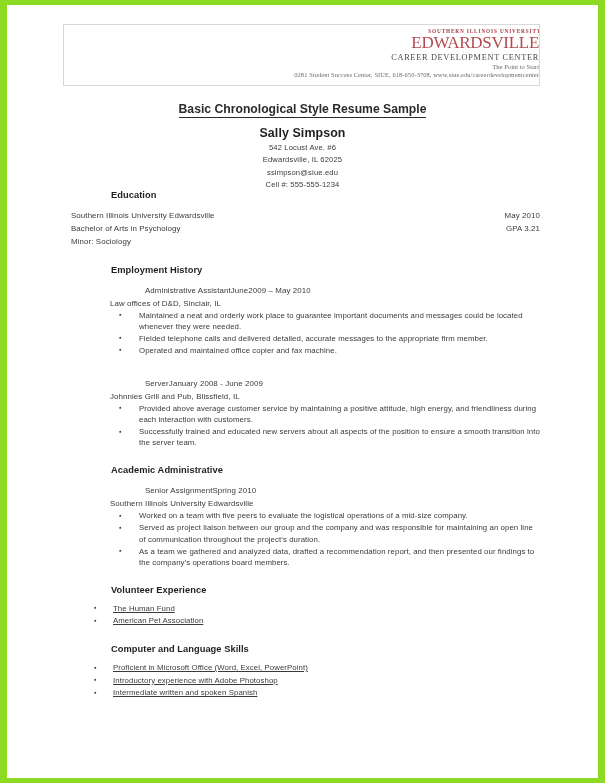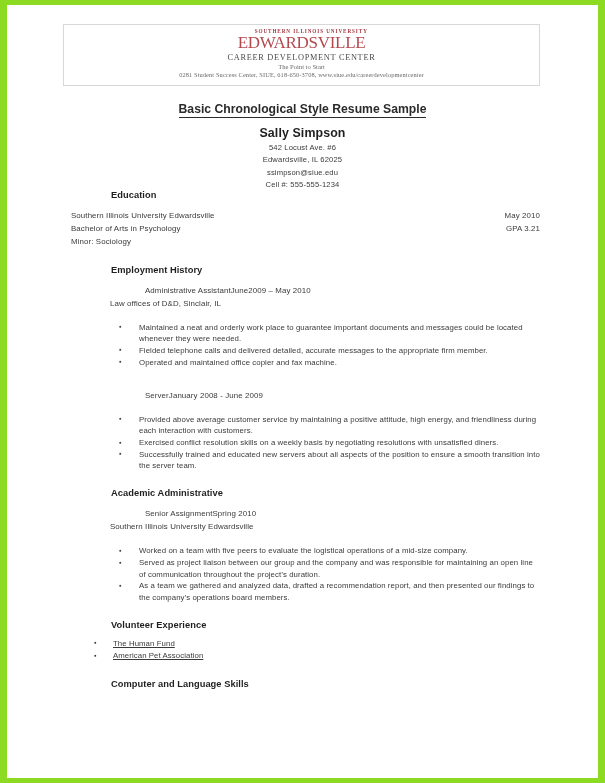--- a/index.html
+++ b/index.html
@@ -47,20 +47,21 @@
     width: 477px;
     height: 62px;
     box-sizing: border-box;
     border: 1px solid #d8d8d8;
     background: #ffffff;
     text-align: center;
     overflow: hidden;
   }
   .lh-inner {
     padding-top: 3px;
+    text-align: right;
   }
   .logo-wrap {
     display: inline-block;
     position: relative;
     line-height: 1;
   }
   .logo-small {
     font-family: "Liberation Serif", serif;
     font-size: 5.2px;
     letter-spacing: 0.9px;
@@ -199,21 +200,21 @@
   }
   .entry-org {
     font-size: 7.9px;
     color: #3a3a3a;
     line-height: 13px;
     letter-spacing: 0.1px;
   }
 
   ul.bullets {
     list-style: none;
-    margin: 12px 0 0 0;
+    margin: 0 0 0 0;
     padding: 0;
   }
   ul.bullets li {
     position: relative;
     padding-left: 29px;
     font-size: 7.8px;
     color: #3a3a3a;
     line-height: 11.4px;
     letter-spacing: 0.08px;
     margin-bottom: 0.5px;
@@ -323,23 +324,23 @@
           </ul>
         </div>
 
         <div class="gap-md"></div>
 
         <div class="entry">
           <div class="entry-head">
             <div>Server</div>
             <div class="right">January 2008 - June 2009</div>
           </div>
+          <div class="entry-org">Johnnies Grill and Pub, Blissfield, IL</div>
           <ul class="bullets">
             <li>Provided above average customer service by maintaining a positive attitude, high energy, and friendliness during each interaction with customers.</li>
-            <li>Exercised conflict resolution skills on a weekly basis by negotiating resolutions with unsatisfied diners.</li>
             <li>Successfully trained and educated new servers about all aspects of the position to ensure a smooth transition into the server team.</li>
           </ul>
         </div>
       </div>
 
       <div class="gap-lg"></div>
 
       <div class="section">
         <div class="sec-head">Academic Administrative</div>
 
@@ -364,17 +365,22 @@
         <ul class="plain-bullets">
           <li>The Human Fund</li>
           <li>American Pet Association</li>
         </ul>
       </div>
 
       <div class="gap-lg"></div>
 
       <div class="section">
         <div class="sec-head">Computer and Language Skills</div>
+        <ul class="plain-bullets">
+          <li>Proficient in Microsoft Office (Word, Excel, PowerPoint)</li>
+          <li>Introductory experience with Adobe Photoshop</li>
+          <li>Intermediate written and spoken Spanish</li>
+        </ul>
       </div>
 
     </div>
   </div>
 </div>
 
 </body></html>

